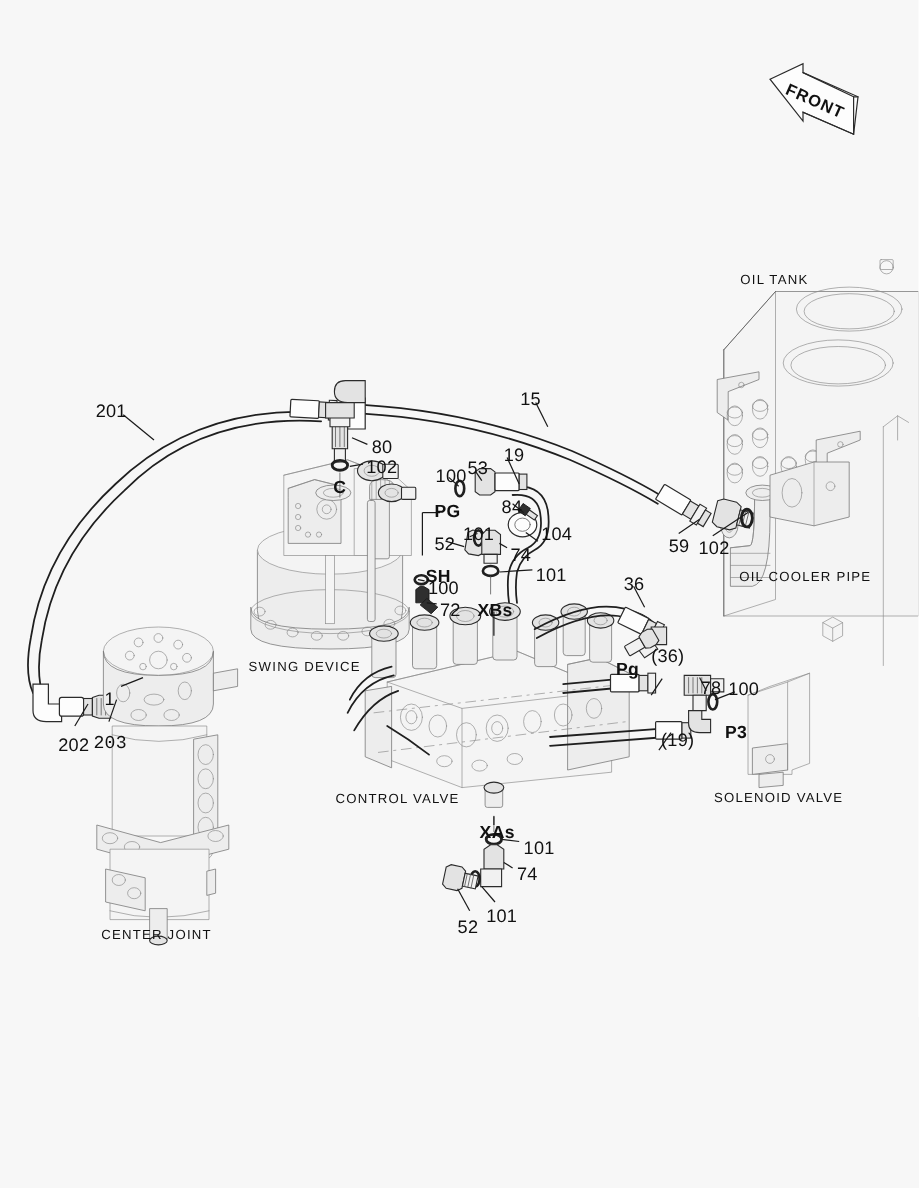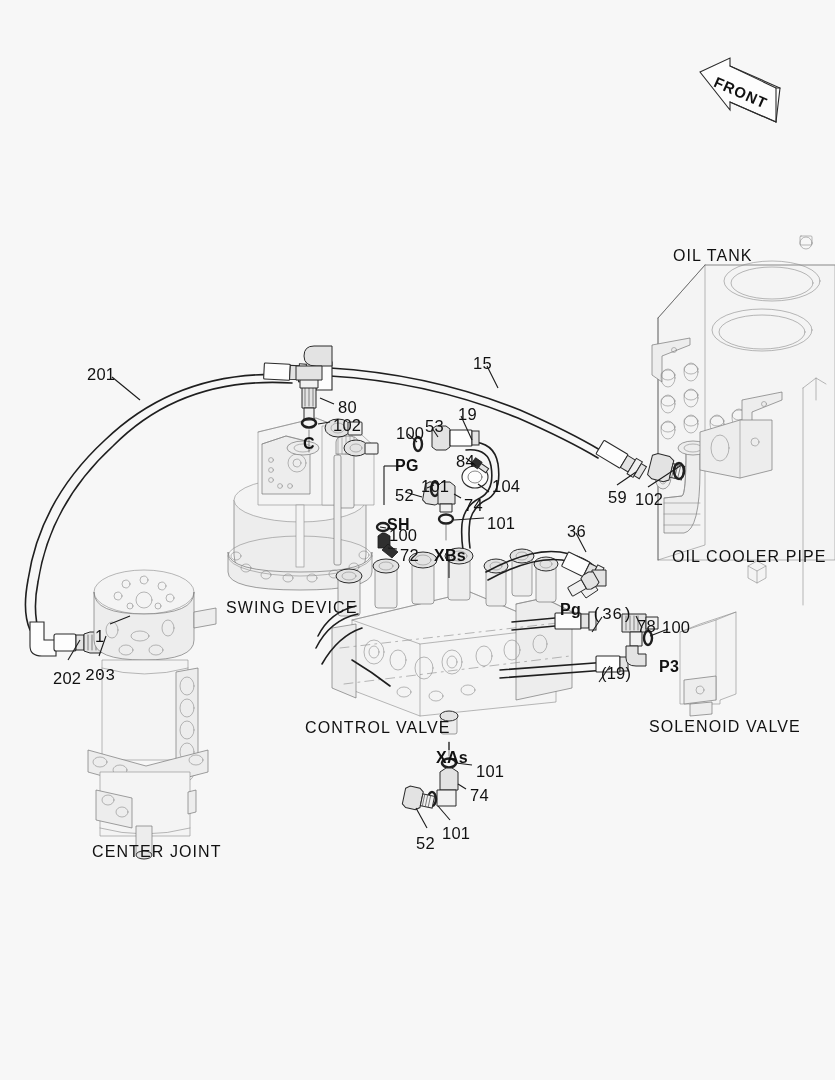--- a/index.html
+++ b/index.html
@@ -37,21 +37,21 @@
     letter-spacing: 0.2px;
   }
   
   .port {
     font-size: 16px;
     font-weight: 700;
     letter-spacing: 0.3px;
   }
   
   .cap {
-    font-size: 16px;
+    font-size: 12px;
     font-weight: 400;
     letter-spacing: 1.1px;
   }
   .front-text {
     font-size: 15px;
     font-weight: 700;
     letter-spacing: 1px;
   }
 </style>
 </head>
@@ -544,21 +544,21 @@
 
     <g>
       <polygon class="fillGG" points="748,566 757,561 766,566 766,578 757,583 748,578"></polygon>
       <path class="lnF" d="M748,566 L757,571 L766,566 M757,571 L757,583"></path>
     </g>
   </svg>
 
   <div class="lbl front-text" style="left:718px; top:74px; transform:rotate(24deg); transform-origin:left top;">FRONT</div>
 
   <div class="lbl cap" style="left:673px; top:248px;">OIL TANK</div>
-  <div class="lbl cap" style="left:672px; top:549px;text-align:center;">OIL COOLER PIPE</div>
+  <div class="lbl cap" style="left:672px; top:518px;text-align:center;">OIL COOLER PIPE</div>
   <div class="lbl cap" style="left:226px; top:600px;">SWING DEVICE</div>
   <div class="lbl cap" style="left:305px; top:720px;">CONTROL VALVE</div>
   <div class="lbl cap" style="left:649px; top:719px;">SOLENOID VALVE</div>
   <div class="lbl cap" style="left:92px;  top:844px;">CENTER JOINT</div>
 
   <div class="lbl port" style="left:303px; top:436px;">C</div>
   <div class="lbl port" style="left:395px; top:458px;">PG</div>
   <div class="lbl port" style="left:371px; top:517px;margin-left:16px;">SH</div>
   <div class="lbl port" style="left:434px; top:548px;">XBs</div>
   <div class="lbl port" style="left:560px; top:602px;">Pg</div>
@@ -576,21 +576,21 @@
   <div class="lbl num" style="left:492px; top:478px;">104</div>
   <div class="lbl num" style="left:608px; top:489px;">59</div>
   <div class="lbl num" style="left:635px; top:491px;">102</div>
   <div class="lbl num" style="left:395px; top:487px;">52</div>
   <div class="lbl num" style="left:421px; top:478px;">101</div>
   <div class="lbl num" style="left:464px; top:497px;">74</div>
   <div class="lbl num" style="left:487px; top:515px;">101</div>
   <div class="lbl num" style="left:389px; top:527px;">100</div>
   <div class="lbl num" style="left:400px; top:547px;">72</div>
   <div class="lbl num" style="left:567px; top:523px;">36</div>
-  <div class="lbl num" style="left:592px; top:607px;font-family:Liberation Mono, monospace;">(36)</div>
+  <div class="lbl num" style="left:592px; top:589px;">(36)</div>
   <div class="lbl num" style="left:637px; top:618px;text-align:right;">78</div>
   <div class="lbl num" style="left:662px; top:619px;">100</div>
   <div class="lbl num" style="left:589px; top:665px;margin-left:12px;">(19)</div>
   <div class="lbl num" style="left:95px;  top:628px;">1</div>
   <div class="lbl num" style="left:53px;  top:670px;">202</div>
   <div class="lbl num" style="left:85px;  top:668px;font-family:Liberation Mono, monospace;">203</div>
   <div class="lbl num" style="left:476px; top:763px;">101</div>
   <div class="lbl num" style="left:470px; top:787px;">74</div>
   <div class="lbl num" style="left:442px; top:825px;">101</div>
   <div class="lbl num" style="left:416px; top:835px;">52</div>

